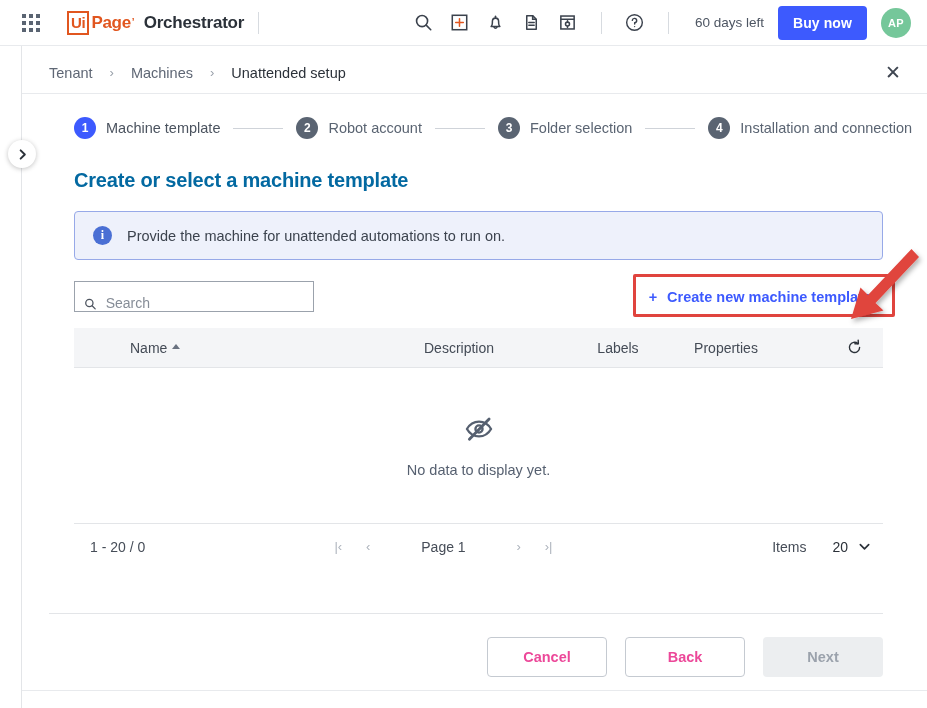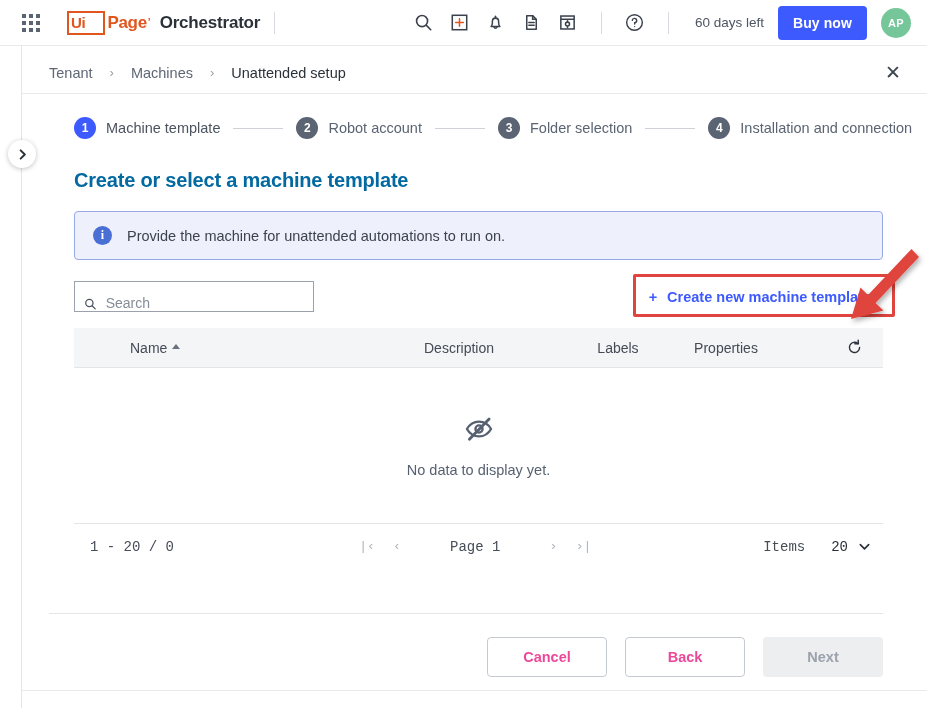--- a/index.html
+++ b/index.html
@@ -35,21 +35,21 @@
     display: flex; align-items: center;
     margin-left: 27px;
     cursor: pointer;
   }
   .logo-ui {
     border: 2px solid #e1561f;
     color: #e1561f;
     font-weight: 700;
     font-size: 15px;
     line-height: 1;
-    padding: 2px 18px 3px 2px;
+    padding: 2px 2px 3px 2px;
     letter-spacing: -0.3px;
   }
   .logo-path {
     color: #e1561f;
     font-weight: 700;
     font-size: 17px;
     margin-left: 2px;
     letter-spacing: -0.3px;
     position: relative;
   }
@@ -368,21 +368,20 @@
 
   
   .pagination {
     margin: 0 44px 0 52px;
     height: 46px;
     border-top: 1px solid #e3e5e8;
     display: flex;
     align-items: center;
     font-size: 14px;
     color: #464d58;
-    font-family: Liberation Mono, monospace;
   }
   .page-count { padding-left: 16px; white-space: nowrap; }
   .page-nav {
     display: flex;
     align-items: center;
     margin-left: 180px;
     gap: 4px;
   }
   .pg-btn {
     width: 26px; height: 26px;

